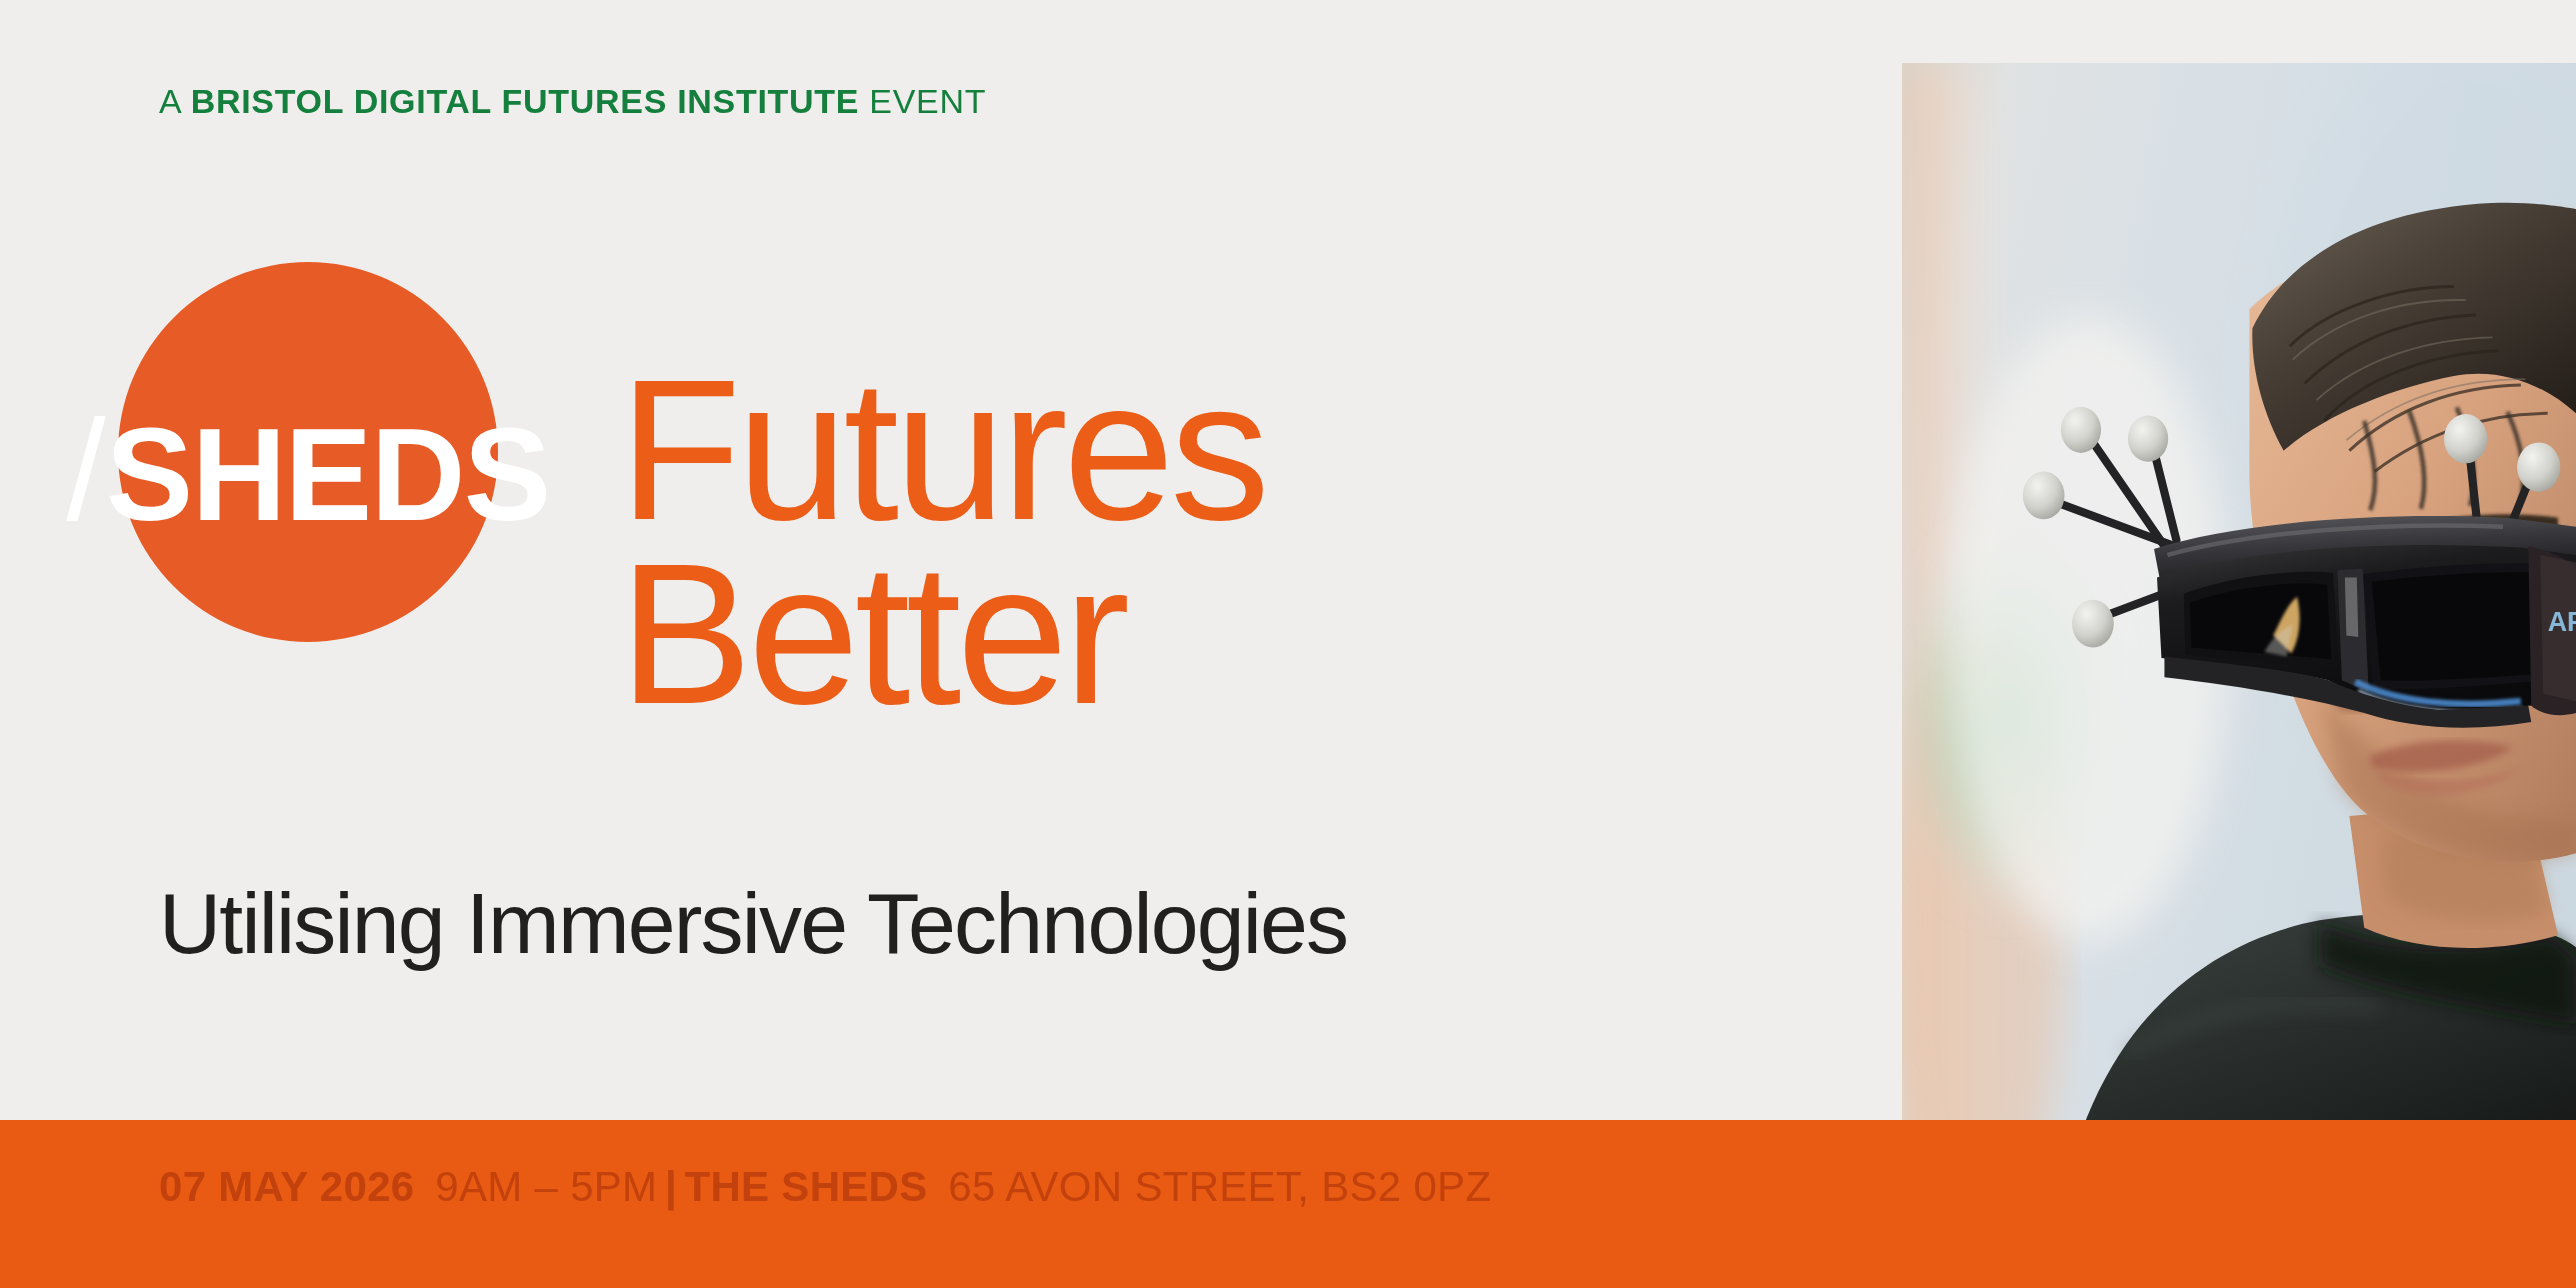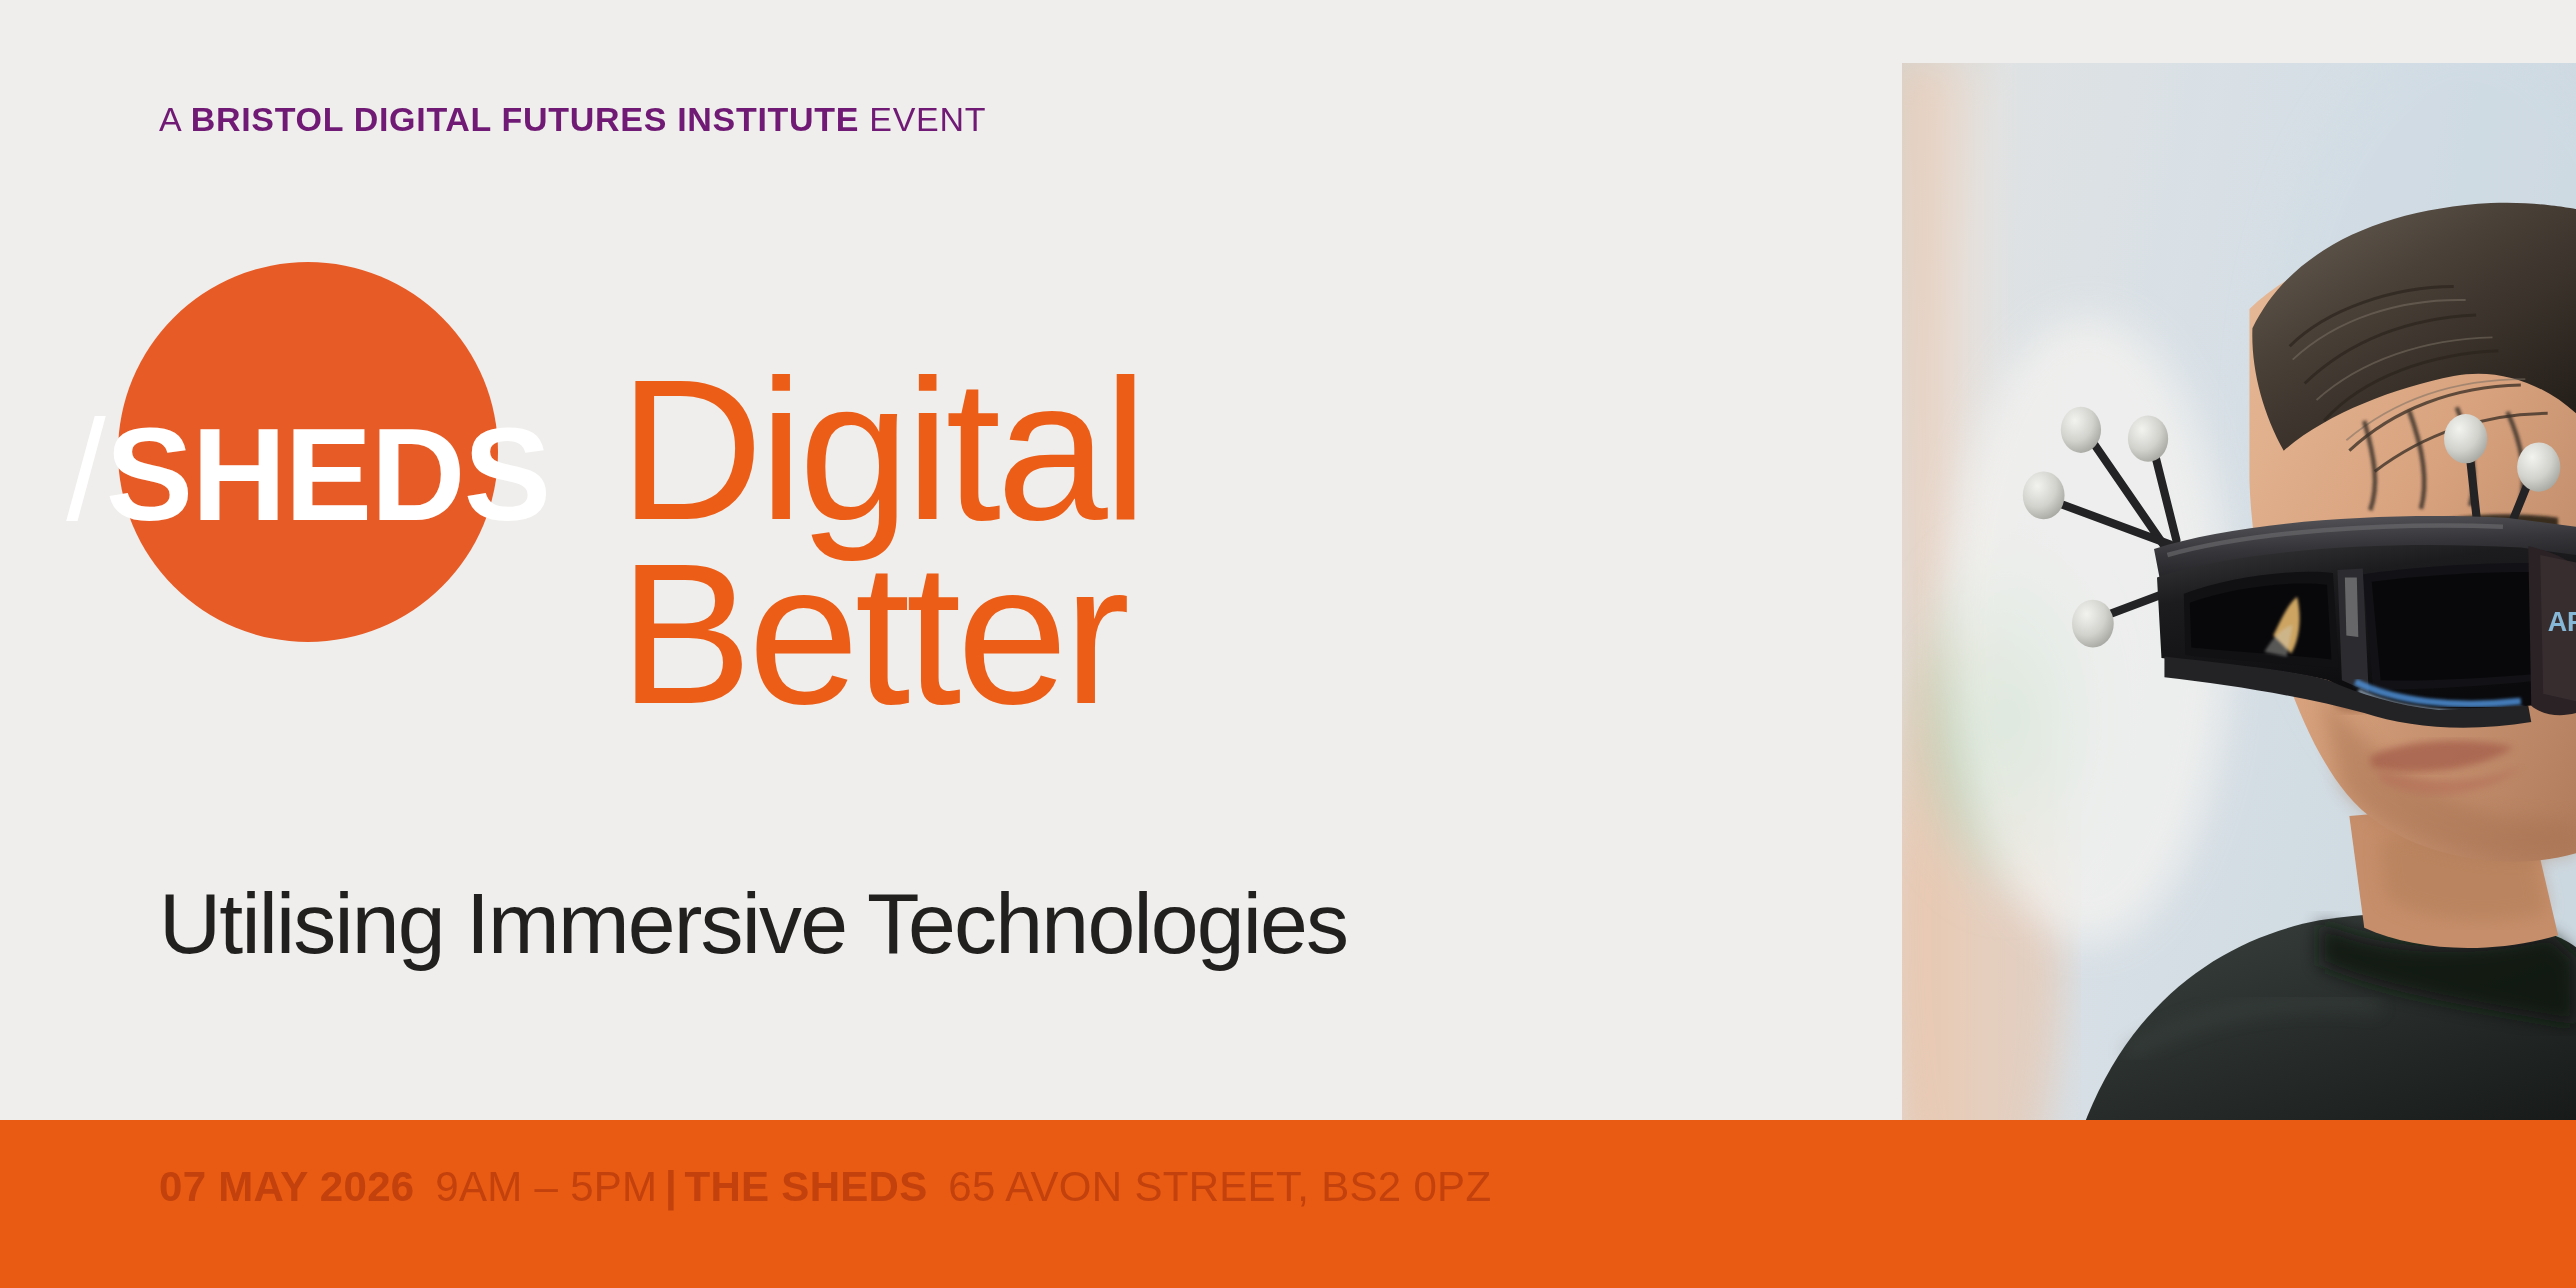--- a/index.html
+++ b/index.html
@@ -18,24 +18,24 @@
     width: 2576px;
     height: 1288px;
     overflow: hidden;
     background: #efeeec;
   }
 
   
   .kicker {
     position: absolute;
     left: 159px;
-    top: 100px;
+    top: 82px;
     font-size: 34px;
     letter-spacing: 0.7px;
-    color: #701a75;
+    color: #15803d;
     white-space: nowrap;
     font-weight: 400;
     text-align: center;
   }
   .kicker .k-strong {
     font-weight: 700;
   }
 
   
   .logo-circle {
@@ -146,21 +146,21 @@
   </div>
 
   <div class="logo-circle">
     <div class="logo-lockup">
       <span class="logo-slash">/</span>
       <span class="logo-word">SHEDS</span>
     </div>
   </div>
 
   <h1 class="title">
-    <span class="t-line">Digital</span>
+    <span class="t-line">Futures</span>
     <span class="t-line">Better</span>
   </h1>
 
   <h2 class="subtitle">
     <span class="s-line">Utilising Immersive Technologies</span>
   </h2>
 
   <div class="photo">
     <svg viewBox="0 0 904 1556" preserveAspectRatio="xMidYMid slice">
       <defs>

